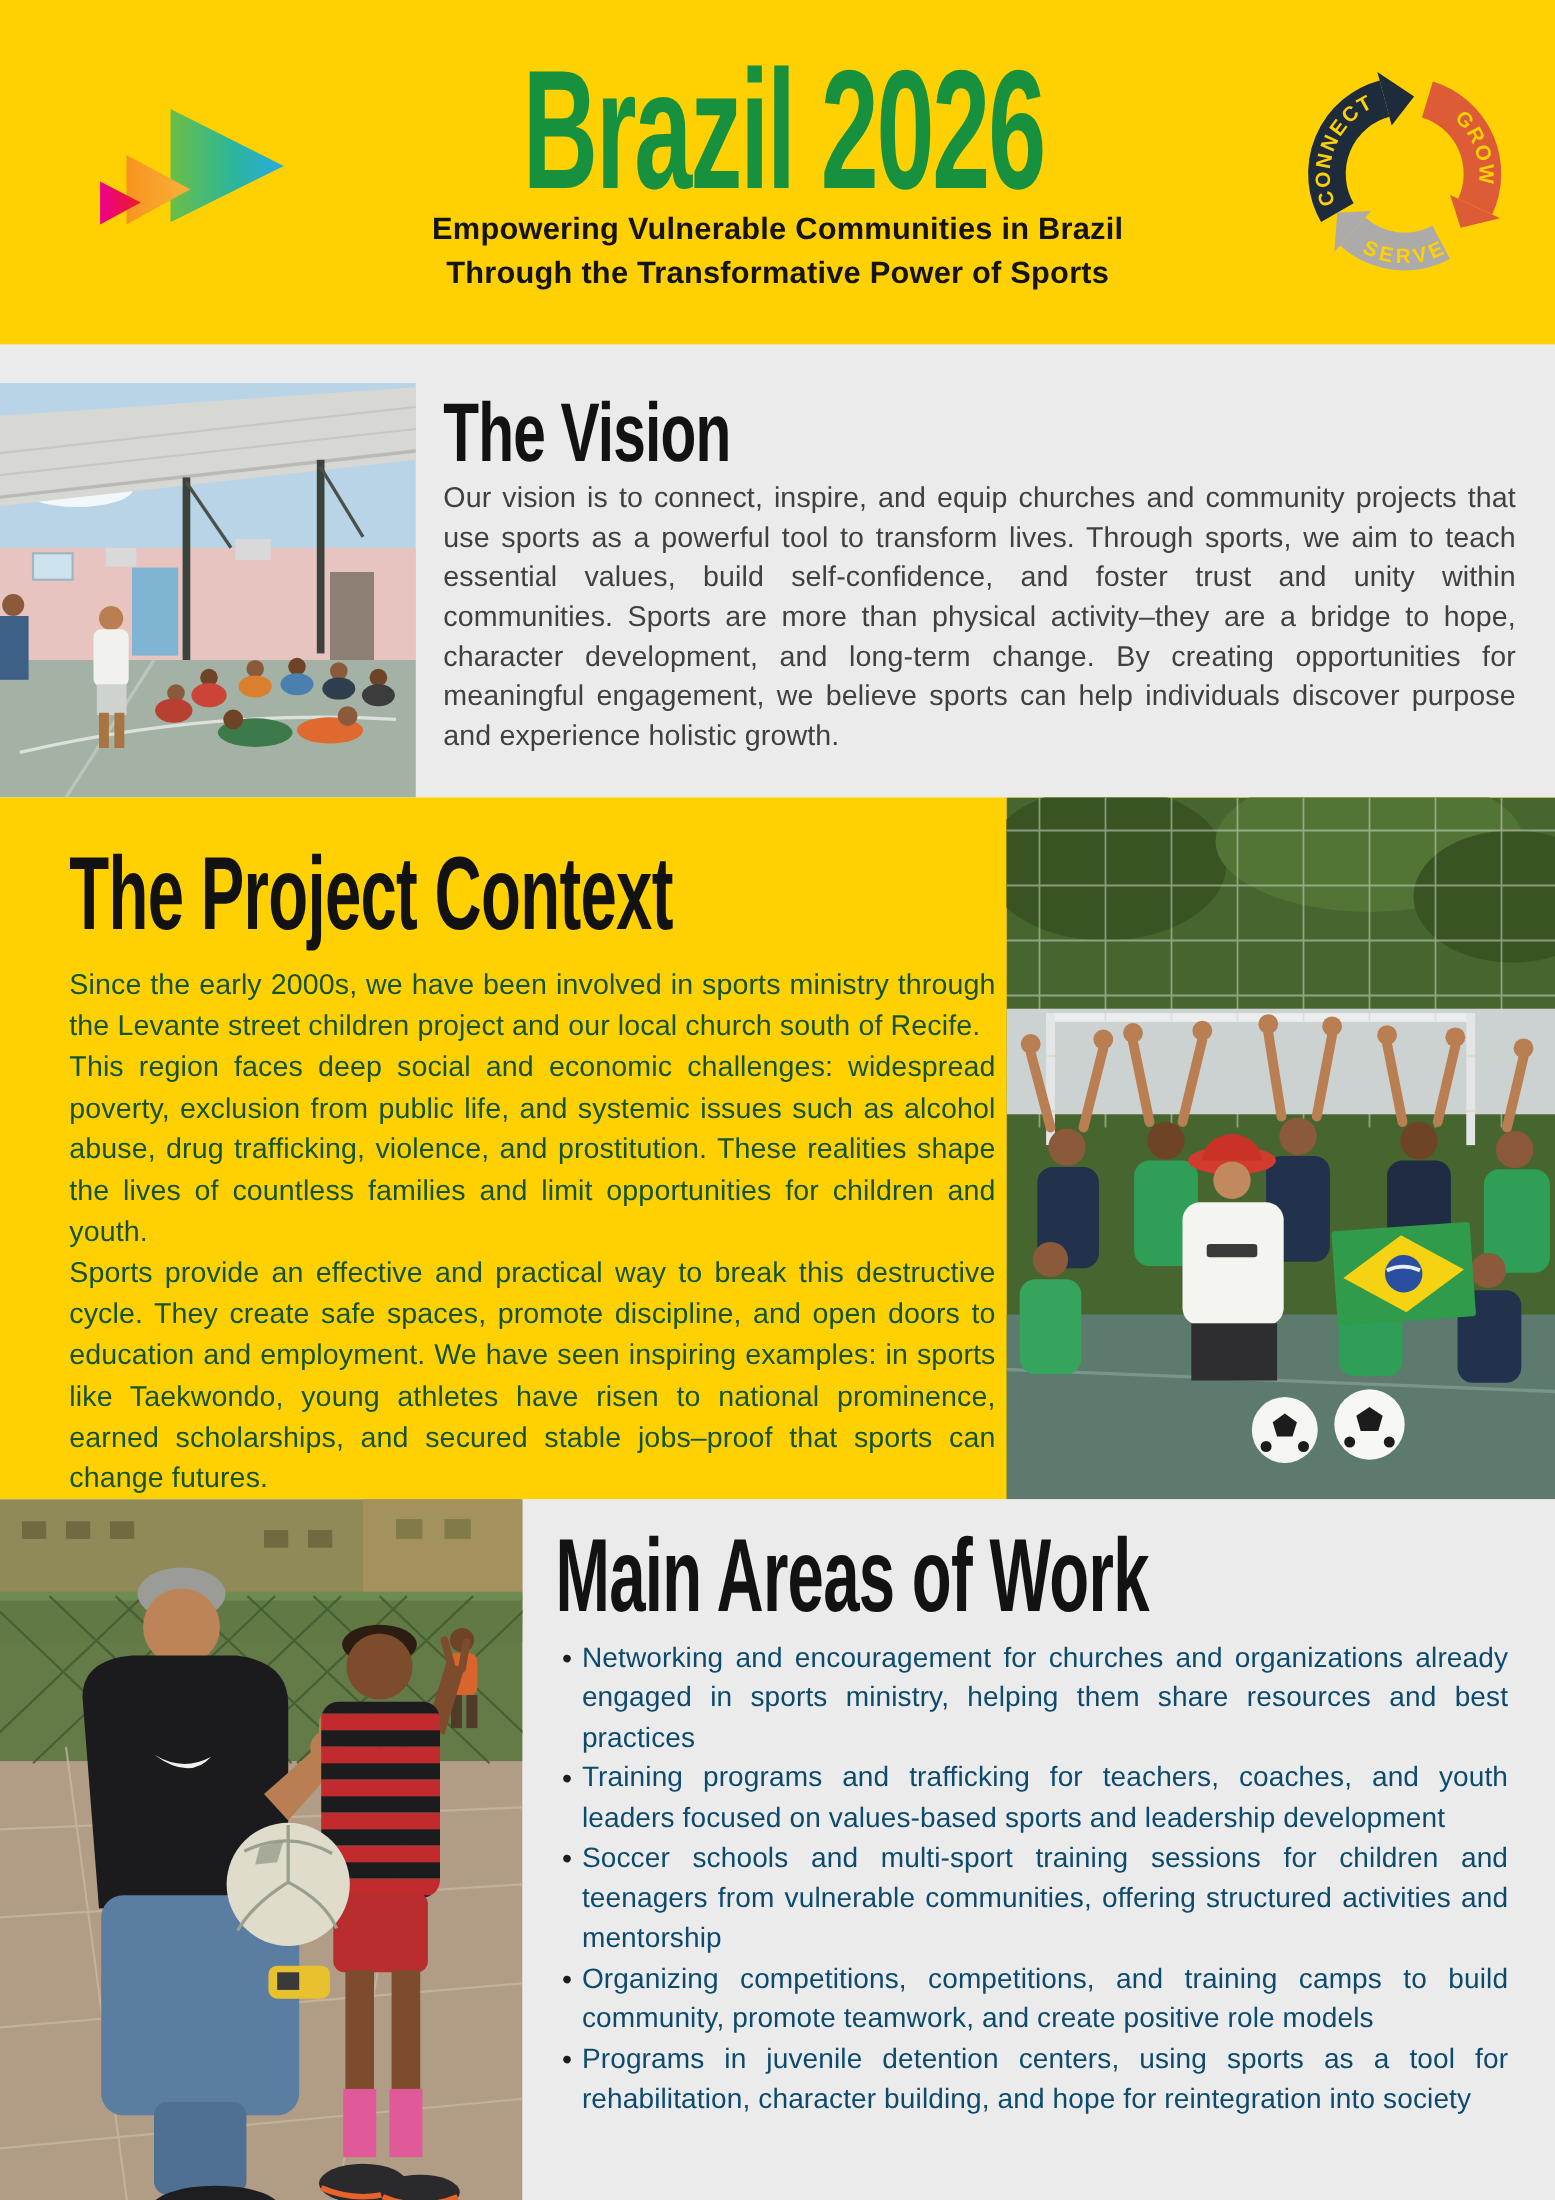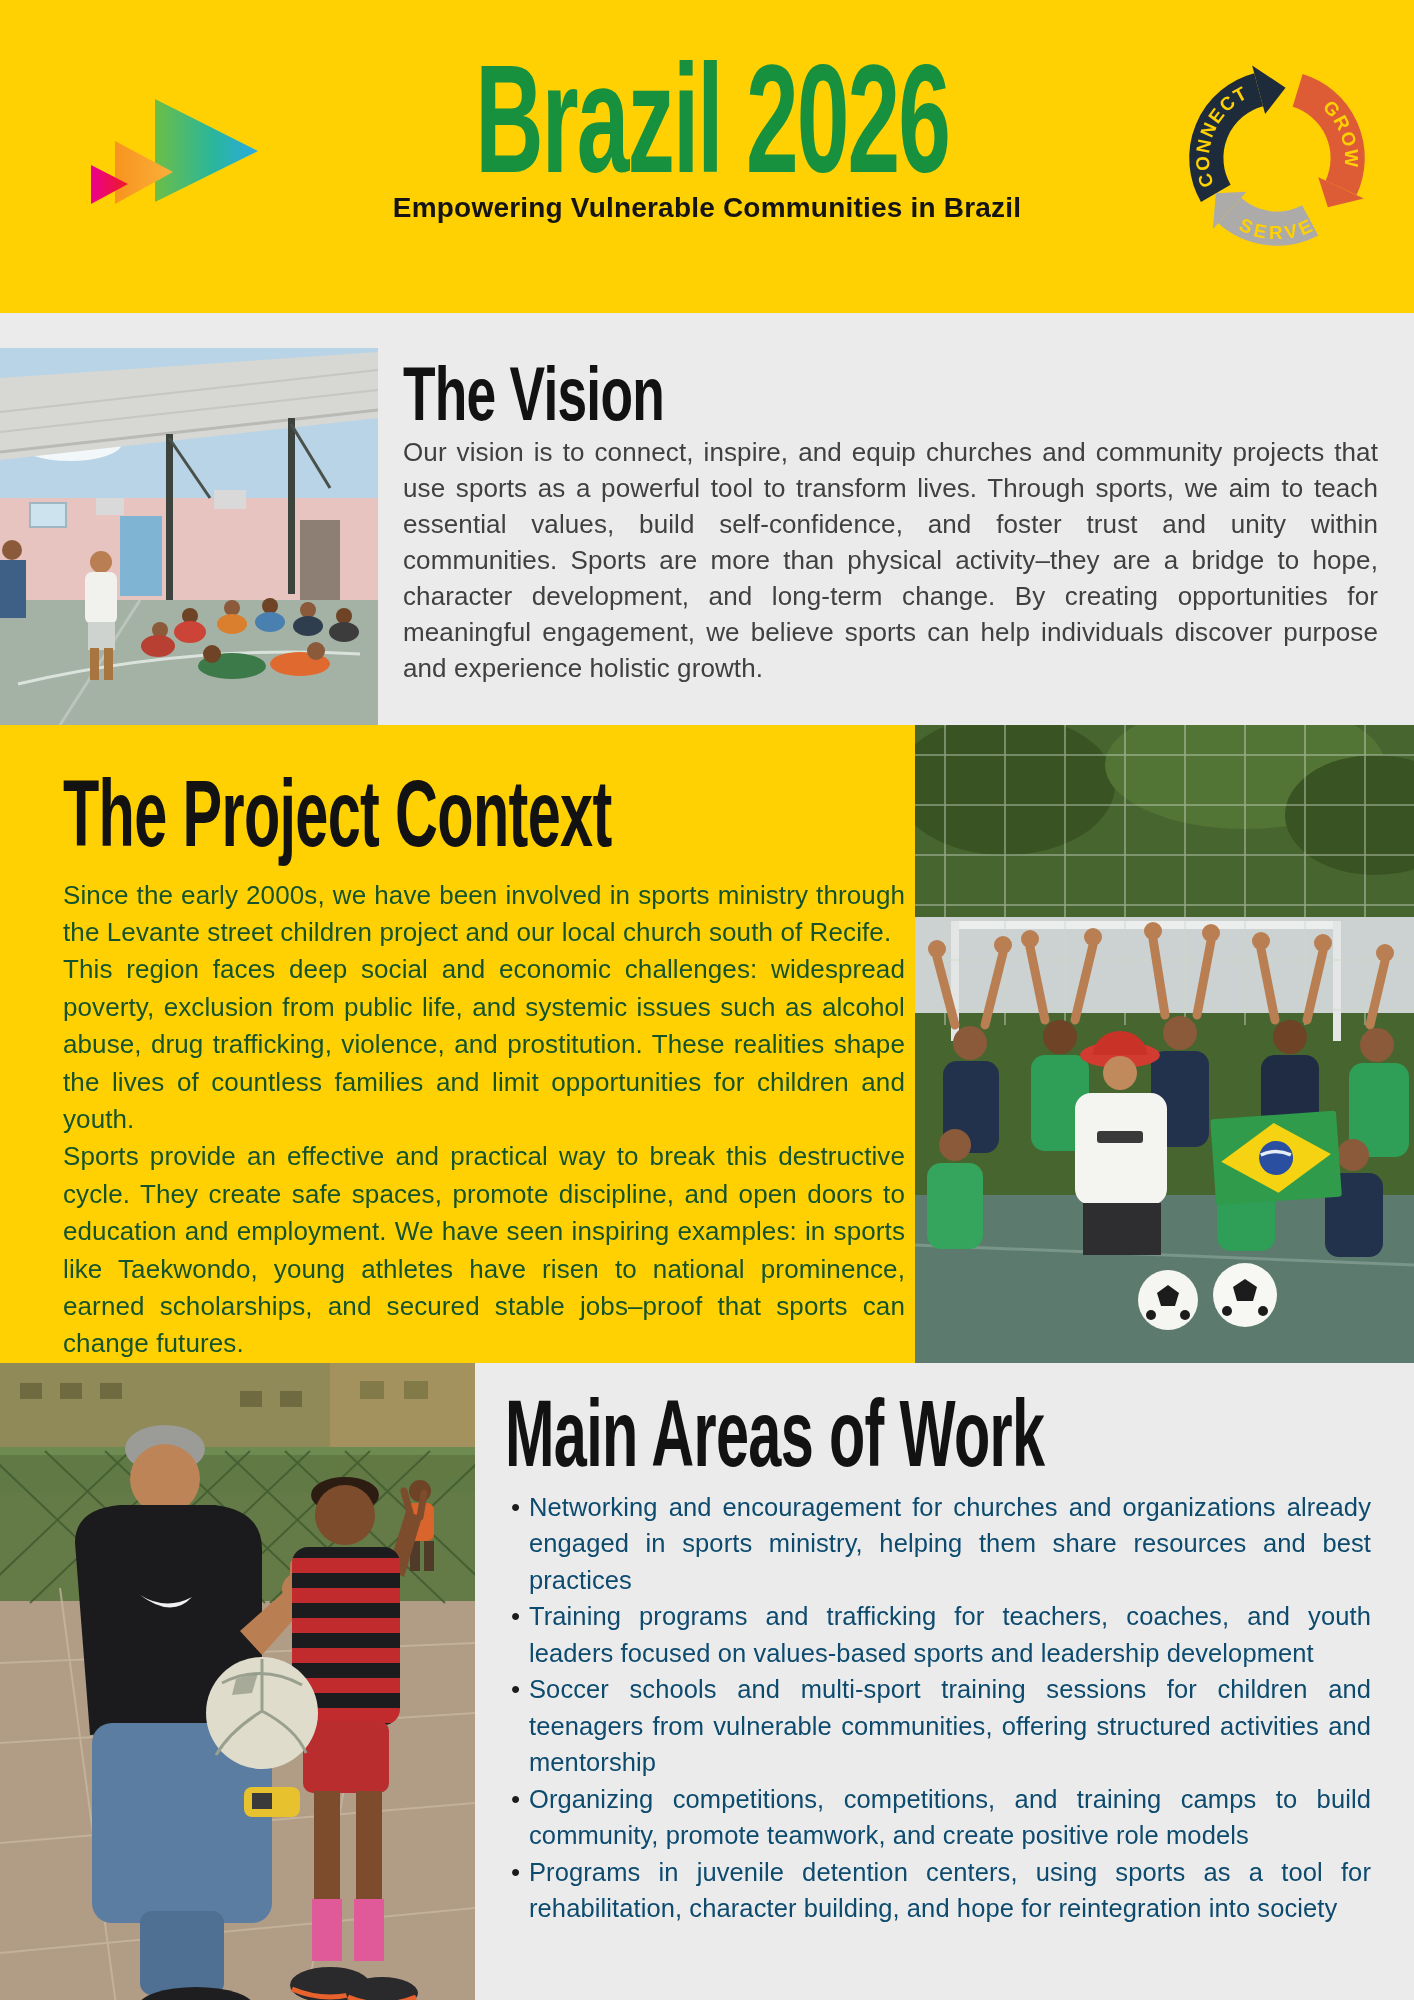--- a/index.html
+++ b/index.html
@@ -79,20 +79,21 @@
       <polygon points="92,15 92,118 195,67" fill="url(#gTriBig)"></polygon>
       <polygon points="52,57 52,120 110,88" fill="url(#gTriMid)"></polygon>
       <polygon points="28,81 28,120 65,100" fill="url(#gTriSmall)"></polygon>
     </svg>
 
     <div class="title-wrap">
       <span class="page-title">Brazil 2026</span>
     </div>
     <div class="subtitle">
       <div>Empowering Vulnerable Communities in Brazil</div>
+      <div>Through the Transformative Power of Sports</div>
     </div>
 
     <svg class="cycle-logo" viewBox="0 0 200 200">
       <defs>
         <path id="pConnectTxt" d="M 44.6,133 A 64,64 0 0 1 83.4,39.2"></path>
         <path id="pGrowTxt" d="M 121.9,40.9 A 64,64 0 0 1 155.4,133"></path>
         <path id="pServeTxt" d="M 53.7,147.3 A 64,64 0 0 0 146.3,147.3"></path>
       </defs>
 
       <path d="M 46.3,131 A 62,62 0 0 1 83.9,40.1" fill="none" stroke="#1D2B3B" stroke-width="30"></path>

